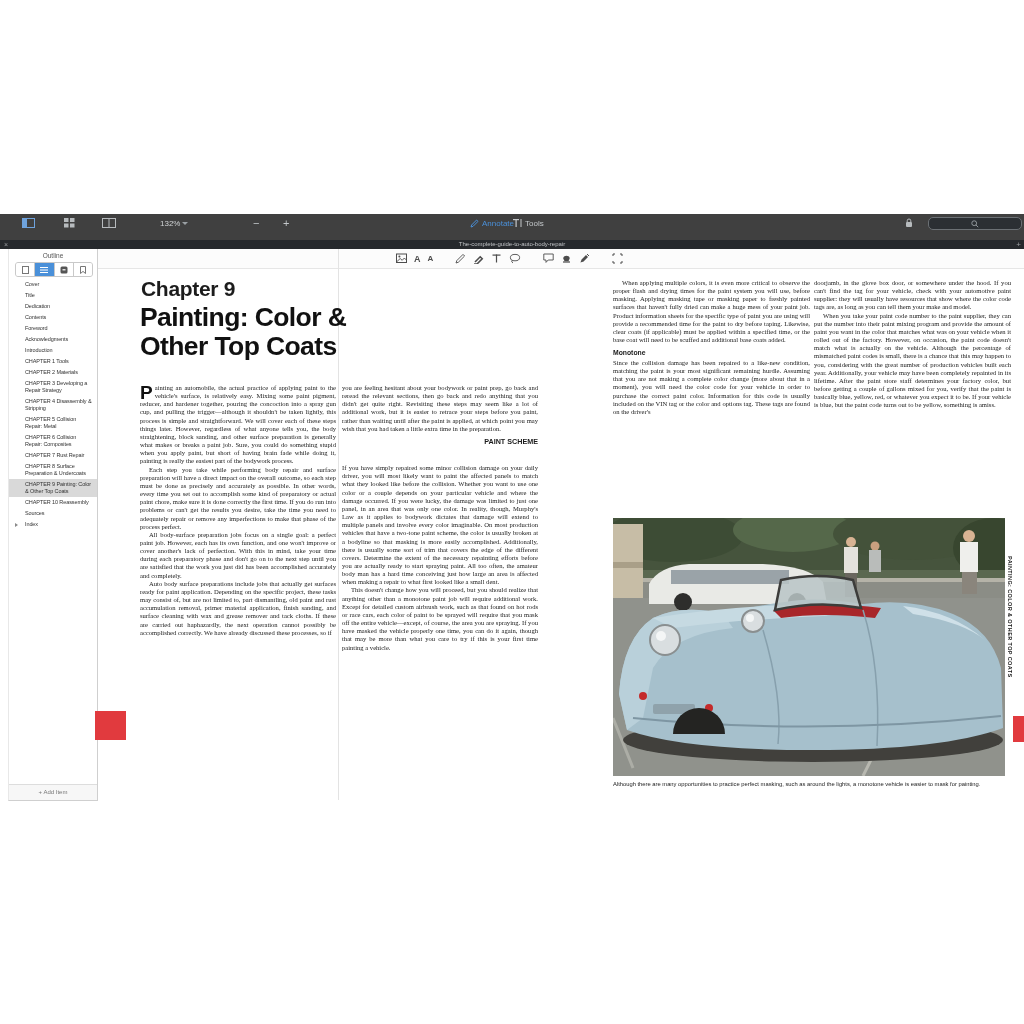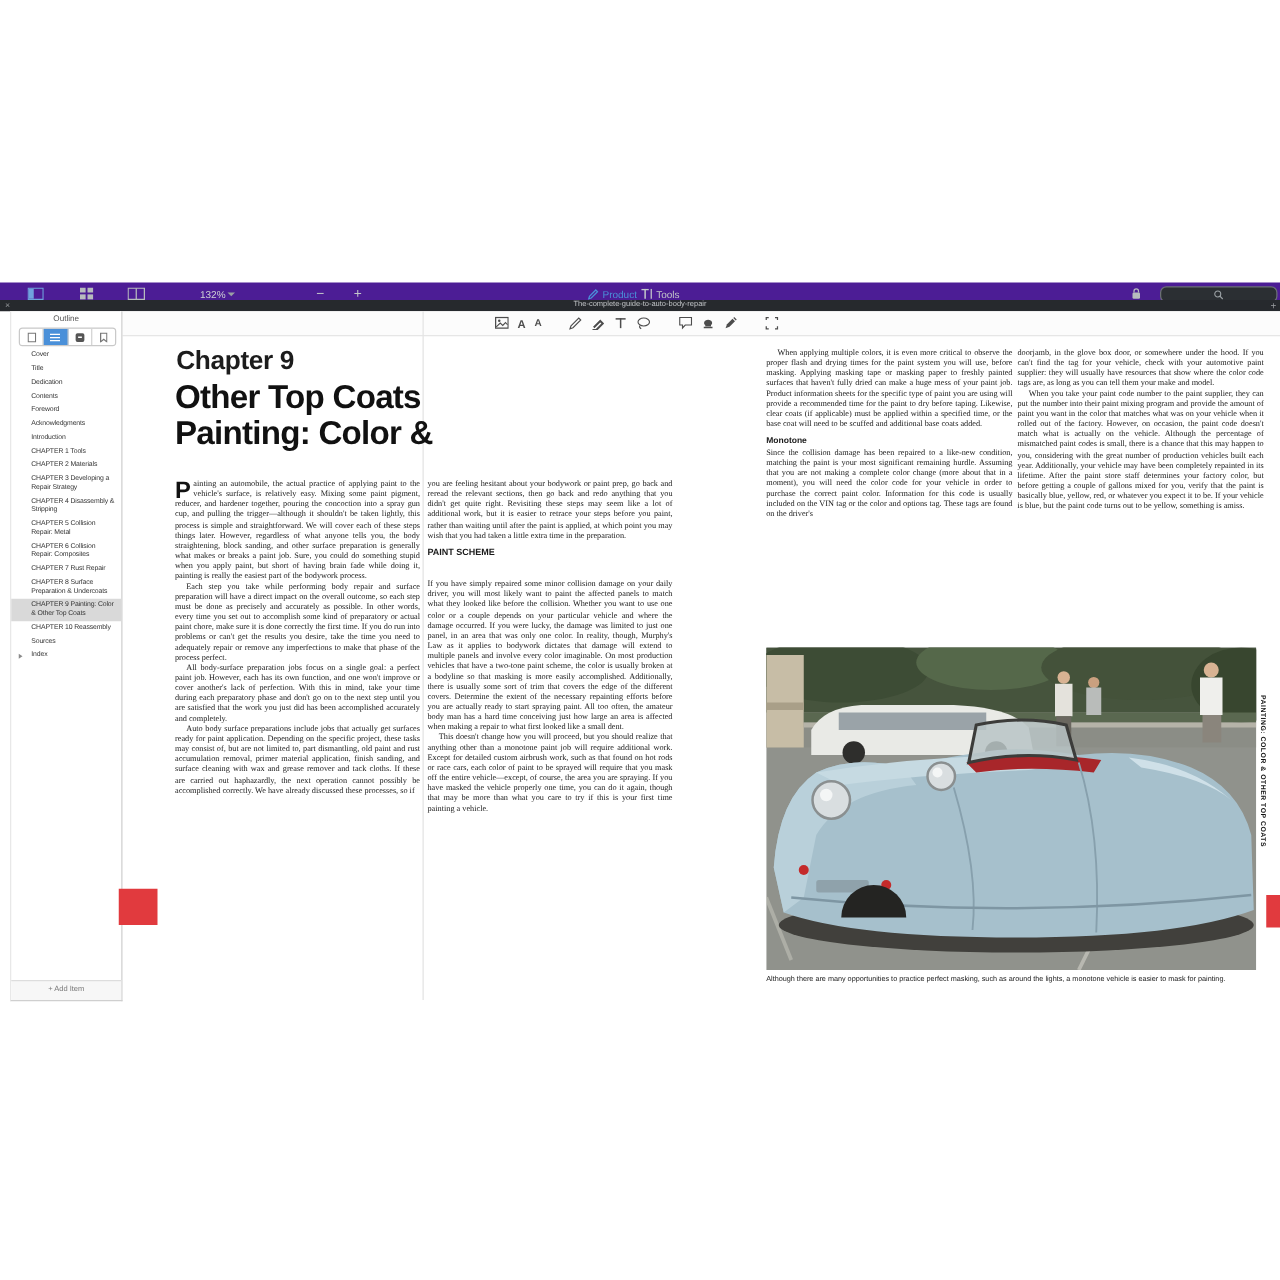--- a/index.html
+++ b/index.html
@@ -1,20 +1,20 @@
 <!DOCTYPE html>
 <html><head>
 <meta charset="utf-8">
 <style>
   html,body{margin:0;padding:0;background:#fff;}
   .stage{position:relative;width:1024px;height:1024px;background:#fff;overflow:hidden;
          font-family:"Liberation Sans",sans-serif;}
 
   
-  .toolbar{position:absolute;left:0;top:226px;width:1024px;height:18px;background:#4c1d95;}
+  .toolbar{position:absolute;left:0;top:214px;width:1024px;height:34px;background:#404040;}
   .toolbar svg{display:block;}
   .tb-item{position:absolute;top:0;height:18px;display:flex;align-items:center;color:#c3c7ca;font-size:8px;}
   .zoom-label{color:#cfd2d4;font-size:8px;margin-right:2px;}
   .chev{width:0;height:0;border-left:3px solid transparent;border-right:3px solid transparent;border-top:3.5px solid #9aa0a4;}
   .pm{color:#c3c7ca;font-size:11px;line-height:10px;}
   .annotate{color:#4a90d9;font-size:8px;display:flex;align-items:center;gap:3px;}
   .editgrp{color:#c3c7ca;font-size:8px;display:flex;align-items:center;gap:3px;}
   .searchbox{position:absolute;left:928px;top:3px;width:92px;height:11px;border:1px solid #6b7074;
              border-radius:5px;background:#2b2f33;display:flex;align-items:center;justify-content:center;}
 
@@ -49,21 +49,21 @@
   .vline{position:absolute;left:338px;top:249px;width:1px;height:551px;background:#e3e3e3;}
 
   
   .serif{font-family:"Liberation Serif",serif;}
   .kicker{position:absolute;left:141px;top:277px;font-size:21px;font-weight:700;color:#1c1c1c;letter-spacing:-0.3px;}
   .btitle{position:absolute;left:140px;top:303px;font-size:26.5px;line-height:29px;font-weight:bold;color:#111;letter-spacing:-0.6px;}
   .col{position:absolute;width:196px;font-size:6.6px;line-height:8.15px;color:#1a1a1a;text-align:justify;}
   .col p{margin:0;}
   .col p.ind{text-indent:9px;}
   .dropcap{float:left;font-family:"Liberation Sans",sans-serif;font-weight:bold;font-size:19px;line-height:15px;padding:1px 2px 0 0;color:#111;}
-  .subhead{font-family:"Liberation Sans",sans-serif;font-weight:bold;font-size:7.2px;margin:5px 0 18px 0;text-align:left;letter-spacing:0;}
+  .subhead{font-family:"Liberation Sans",sans-serif;font-weight:bold;font-size:7.2px;margin:5px 0 18px 0;text-align:right;letter-spacing:0;}
   .subhead2{font-family:"Liberation Sans",sans-serif;font-weight:bold;font-size:6.8px;margin:5px 0 1.5px 0;text-align:left;}
   .caption{position:absolute;left:613px;top:781px;width:392px;font-size:5.8px;line-height:7px;color:#222;}
   .sidetab-text{position:absolute;left:1003px;top:556px;width:10px;height:160px;
                 writing-mode:vertical-rl;font-size:5.5px;font-weight:bold;color:#111;letter-spacing:0.4px;white-space:nowrap;}
   .redtab-left{position:absolute;left:95px;top:711px;width:31px;height:29px;background:#e13a3e;}
   .redtab-right{position:absolute;left:1013px;top:716px;width:11px;height:26px;background:#e13a3e;}
   .photo{position:absolute;left:613px;top:518px;width:392px;height:258px;}
 </style>
 </head>
 <body>
@@ -97,21 +97,21 @@
       <span class="zoom-label">132%</span>
       <span class="chev"></span>
     </div>
     <div class="tb-item pm" style="left:253px;">−</div>
     <div class="tb-item pm" style="left:283px;">+</div>
 
     <div class="tb-item annotate" style="left:470px;">
       <svg width="9" height="9" viewBox="0 0 9 9">
           <path d="M1 8 L1.6 6 L6.6 1 L8 2.4 L3 7.4 Z" fill="none" stroke="#4a90d9" stroke-width="1"></path>
         </svg>
-      <span>Product</span>
+      <span>Annotate</span>
     </div>
     <div class="tb-item editgrp" style="left:513px;">
       <svg width="9" height="9" viewBox="0 0 9 9">
           <g fill="#c3c7ca">
             <rect x="0" y="0" width="6" height="1.2"></rect>
             <rect x="2.5" y="0" width="1.2" height="8"></rect>
             <rect x="7.5" y="0" width="1" height="8"></rect>
           </g>
         </svg>
       <span>Tools</span>
@@ -241,22 +241,22 @@
         <span>Index</span>
       </div>
     </div>
     <div class="additem">+ Add Item</div>
   </div>
 
   <div class="vline"></div>
 
   <div class="kicker">Chapter 9</div>
   <div class="btitle">
+    <div>Painting: Color &amp;</div>
     <div>Other Top Coats</div>
-    <div>Painting: Color &amp;</div>
   </div>
 
   <div class="col serif" style="left:140px;top:384px;">
     <p><span class="dropcap">P</span><span>ainting an automobile, the actual practice of applying paint to the vehicle's surface, is relatively easy. Mixing some paint pigment, reducer, and hardener together, pouring the concoction into a spray gun cup, and pulling the trigger—although it shouldn't be taken lightly, this process is simple and straightforward. We will cover each of these steps things later. However, regardless of what anyone tells you, the body straightening, block sanding, and other surface preparation is generally what makes or breaks a paint job. Sure, you could do something stupid when you apply paint, but short of having brain fade while doing it, painting is really the easiest part of the bodywork process.</span></p>
     <p class="ind">Each step you take while performing body repair and surface preparation will have a direct impact on the overall outcome, so each step must be done as precisely and accurately as possible. In other words, every time you set out to accomplish some kind of preparatory or actual paint chore, make sure it is done correctly the first time. If you do run into problems or can't get the results you desire, take the time you need to adequately repair or remove any imperfections to make that phase of the process perfect.</p>
     <p class="ind">All body-surface preparation jobs focus on a single goal: a perfect paint job. However, each has its own function, and one won't improve or cover another's lack of perfection. With this in mind, take your time during each preparatory phase and don't go on to the next step until you are satisfied that the work you just did has been accomplished accurately and completely.</p>
     <p class="ind">Auto body surface preparations include jobs that actually get surfaces ready for paint application. Depending on the specific project, these tasks may consist of, but are not limited to, part dismantling, old paint and rust accumulation removal, primer material application, finish sanding, and surface cleaning with wax and grease remover and tack cloths. If these are carried out haphazardly, the next operation cannot possibly be accomplished correctly. We have already discussed these processes, so if</p>
   </div>
 
   <div class="col serif" style="left:342px;top:384px;">

